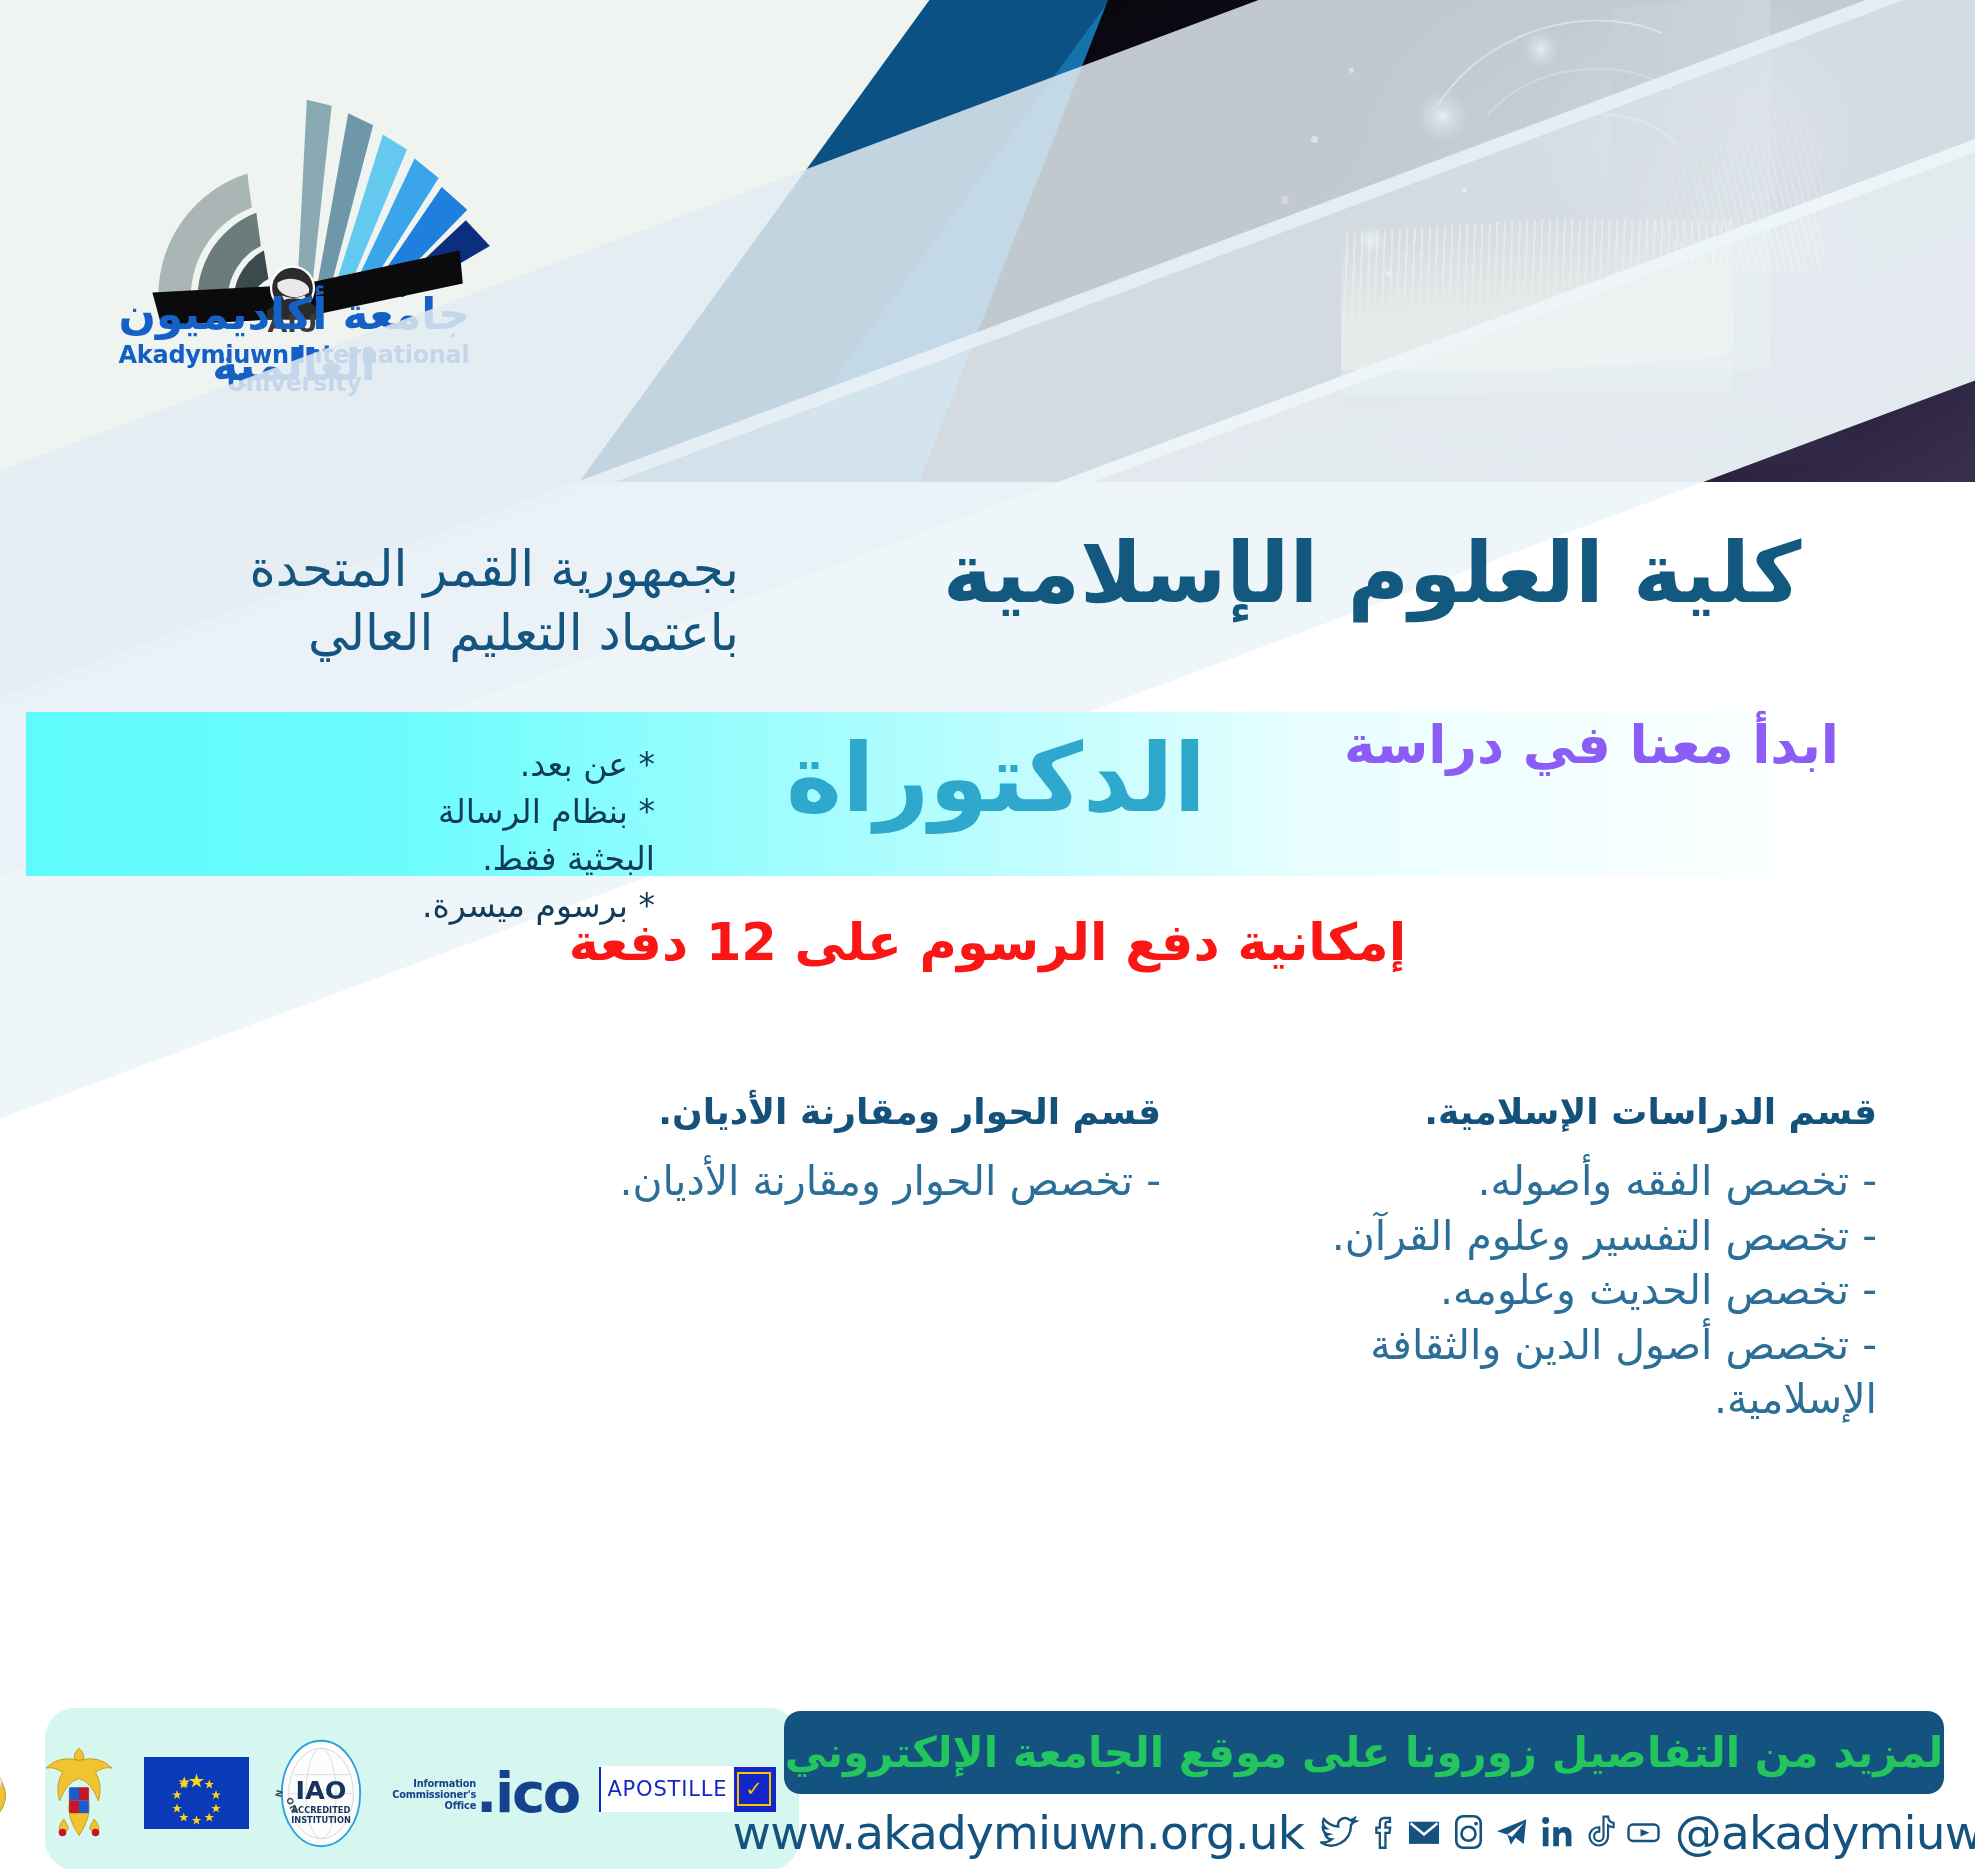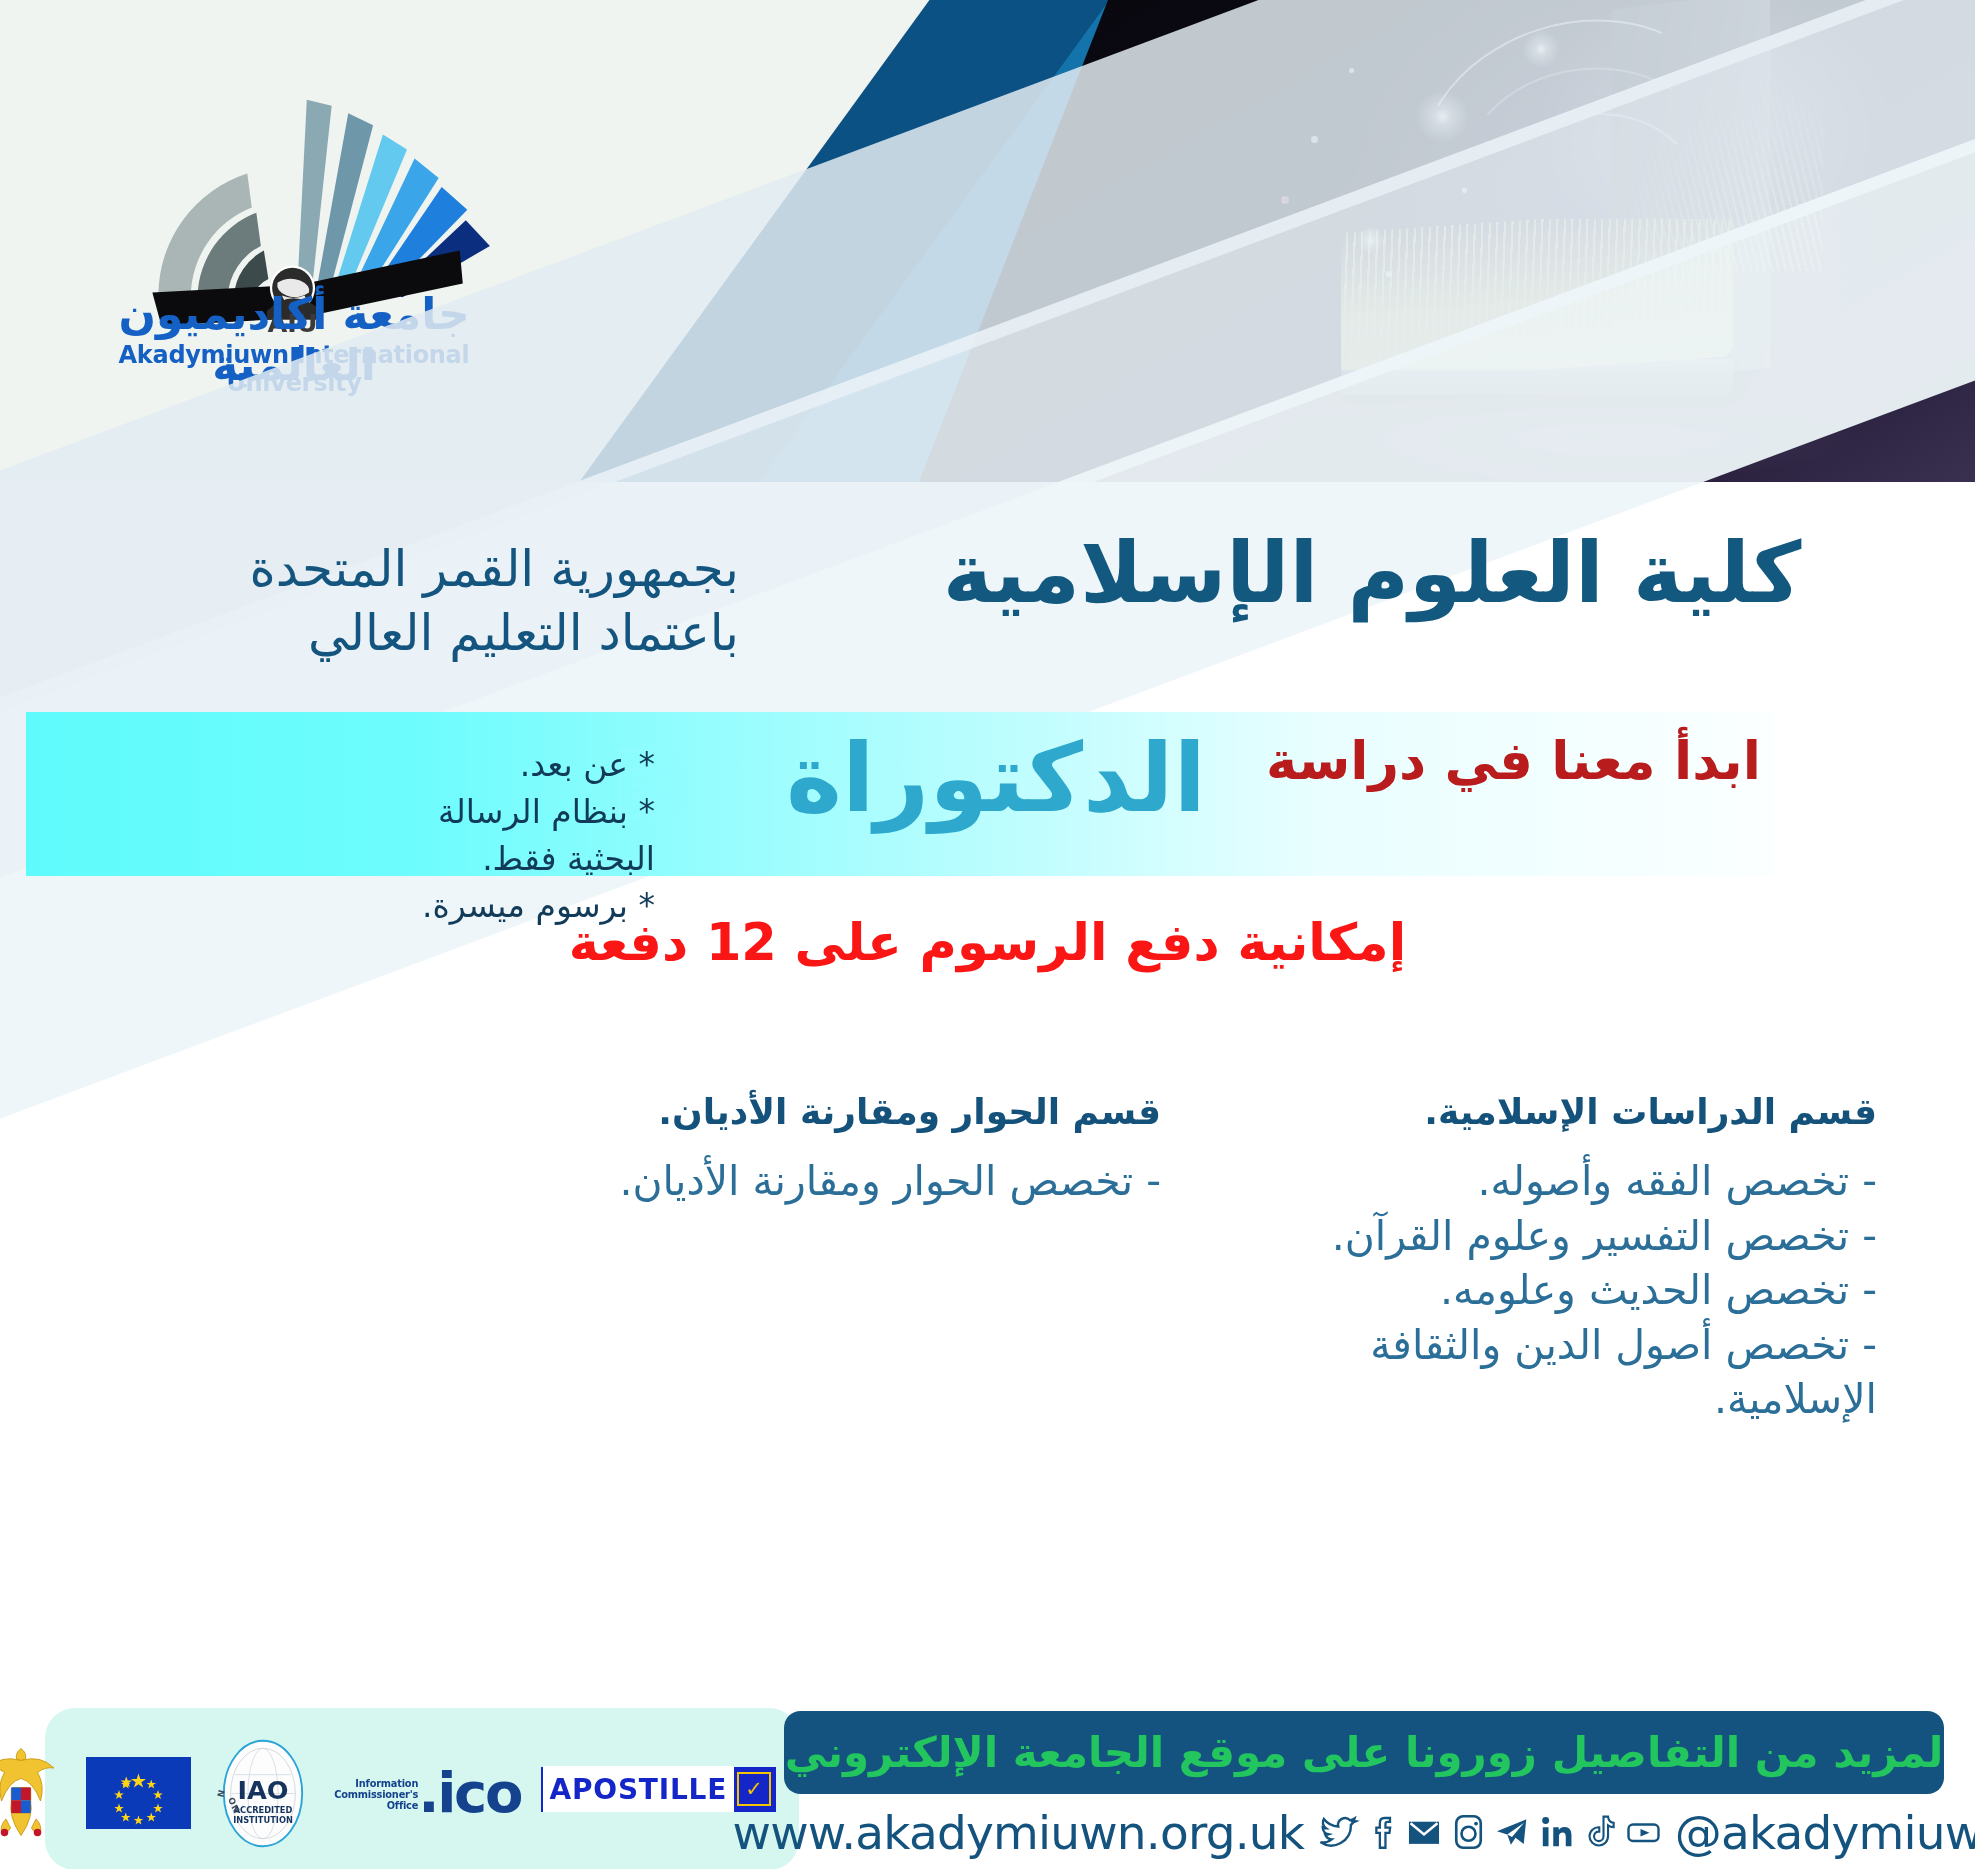--- a/index.html
+++ b/index.html
@@ -55,22 +55,22 @@
   
   .faculty-title{position:absolute;right:113px;top:527px;width:980px;text-align:center;
     color:#13587f;font-size:84px;font-weight:700;letter-spacing:-0.8px;direction:rtl;line-height:1.1;}
   .accred{position:absolute;left:166px;top:537px;width:573px;text-align:left;direction:rtl;
     color:#14557f;font-size:50px;font-weight:500;line-height:1.28;}
   .accred div{text-align:right;}
 
   
   .cyan-band{position:absolute;left:26px;top:712px;width:1748px;height:164px;
     background:linear-gradient(90deg,#5ffbfc 0%,#6dfcfd 22%,#b3fdfe 52%,#e9feff 74%,#fbffff 100%);}
-  .start-txt{position:absolute;right:136px;top:730px;width:573px;text-align:left;direction:rtl;
-    color:#b91c1c;font-size:53px;font-weight:600;}
+  .start-txt{position:absolute;right:136px;top:714px;width:573px;text-align:right;direction:rtl;
+    color:#8b5cf6;font-size:53px;font-weight:600;}
   .doctorate{position:absolute;right:738px;top:723px;width:482px;text-align:center;direction:rtl;
     color:#2ea9cd;font-size:95px;font-weight:800;letter-spacing:-1.5px;}
   .bullets{position:absolute;left:369px;top:742px;width:286px;direction:rtl;text-align:left;
     color:#123b59;font-size:33px;line-height:1.42;font-weight:500;}
   .bullets div{text-align:right;}
   .doc-icon{position:absolute;left:619px;top:746px;width:65px;height:75px;}
 
   
   .red-line{position:absolute;left:0;top:913px;width:1975px;text-align:center;direction:rtl;
     color:#fb1616;font-size:51px;font-weight:800;}
@@ -102,21 +102,21 @@
     display:flex;align-items:center;justify-content:center;gap:12px;color:#14537f;direction:ltr;}
   .url-txt{font-size:47px;font-weight:500;letter-spacing:-0.8px;color:#15537f;}
   .handle-txt{font-size:47px;font-weight:500;letter-spacing:-0.8px;color:#15537f;}
   .soc{display:flex;align-items:center;gap:7.5px;}
   .soc svg{display:block;}
 
   
   .apo{display:flex;align-items:center;border:2.3px solid #1526c9;background:#1526c9;height:41px;}
   .apo .chk{width:30px;height:30px;background:#1526c9;border:2.3px solid #f2c500;margin:3px;
     display:flex;align-items:center;justify-content:center;color:#f2c500;font-size:21px;font-weight:700;line-height:1;}
-  .apo .lbl{background:#ffffff;color:#1526c9;font-size:28px;font-weight:700;padding:2.3px 6.8px;letter-spacing:0.8px;height:100%;
+  .apo .lbl{background:#ffffff;color:#1526c9;font-size:21px;font-weight:400;padding:2.3px 6.8px;letter-spacing:0.8px;height:100%;
     display:flex;align-items:center;}
   .apo-wrap{display:flex;flex-direction:column;}
   .apo-rule{height:3.8px;background:#1526c9;margin-top:3.8px;}
 
   .ico-b{display:flex;flex-direction:row;align-items:center;color:#14428c;}
   .ico-b .big{font-size:56px;font-weight:800;line-height:.86;letter-spacing:-2.3px;}
   .ico-b .sml{font-size:9.8px;font-weight:700;margin-top:3px;letter-spacing:-0.2px;}
 
   .iao{width:104px;height:113px;position:relative;}
 </style>

